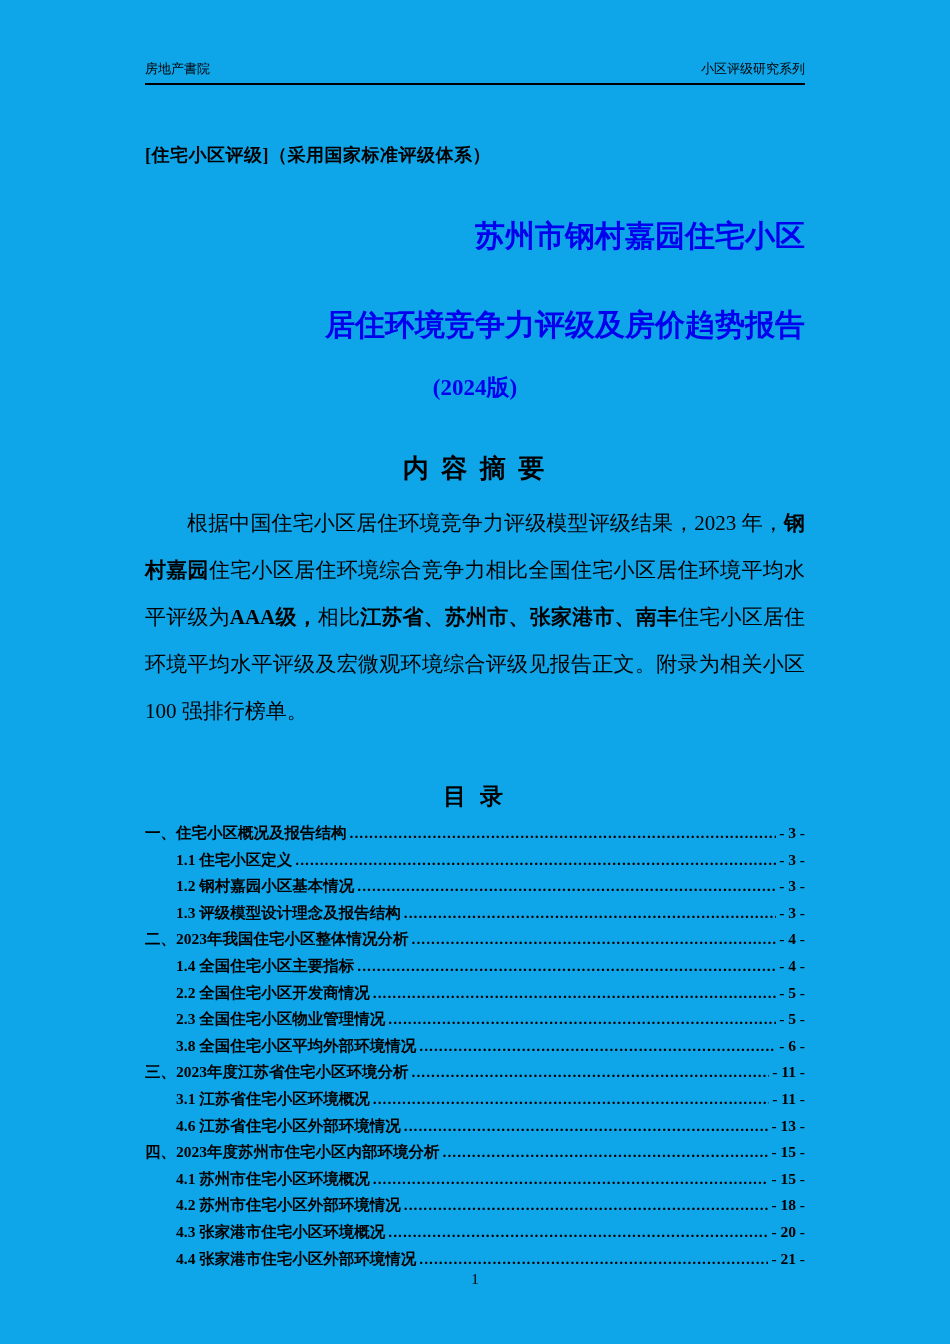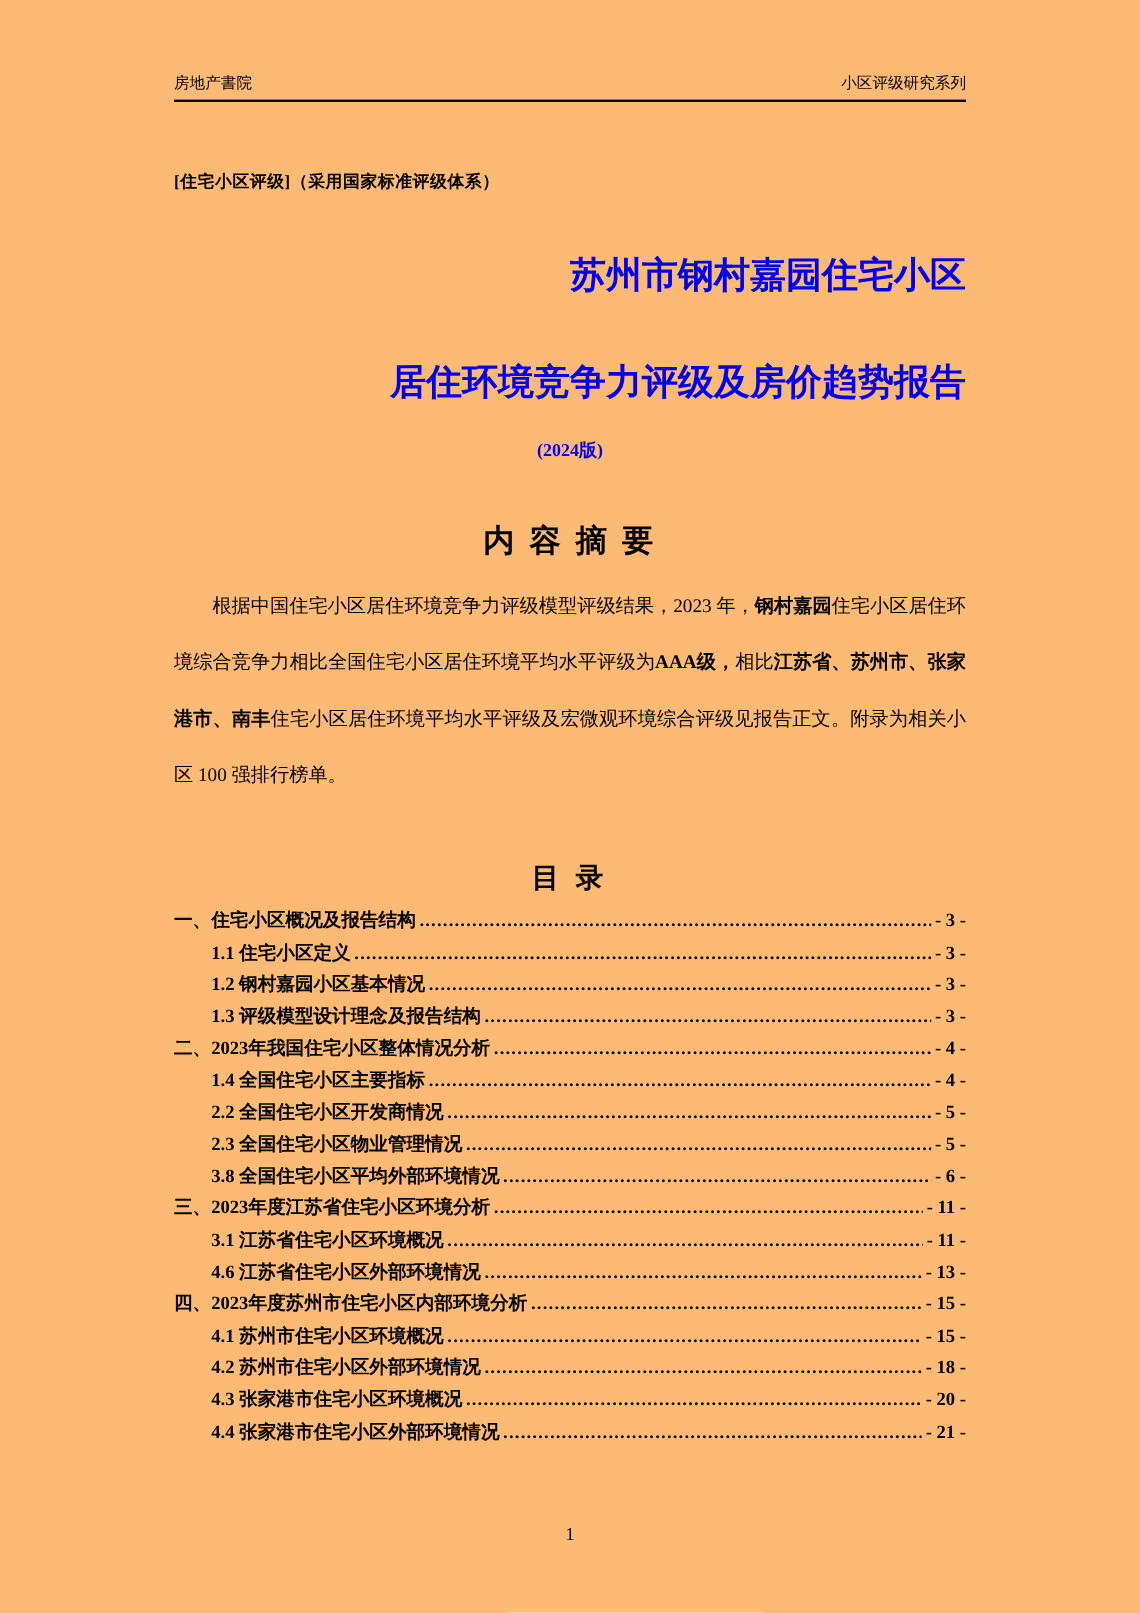--- a/index.html
+++ b/index.html
@@ -5,71 +5,71 @@
   html, body {
     margin: 0;
     padding: 0;
     background: #ffffff;
   }
   .page {
     position: relative;
     width: 950px;
     height: 1344px;
     margin: 0 auto;
-    background: #fdba74;
+    background: #0ea5e9;
     box-sizing: border-box;
     padding: 60px 145px 0 145px;
     font-family: "Liberation Serif", "DejaVu Serif", serif;
     color: #000000;
     overflow: hidden;
   }
   .doc-header {
     display: flex;
     justify-content: space-between;
     align-items: flex-end;
     font-size: 13px;
     line-height: 18px;
   }
   .header-rule {
     border: none;
     border-top: 2.5px solid #000000;
     margin: 5px 0 0 0;
   }
   .bracket-line {
     margin-top: 58px;
-    font-size: 14px;
+    font-size: 18px;
     font-weight: bold;
     letter-spacing: 0.5px;
   }
   .title-block {
     text-align: center;
     margin-top: 52px;
   }
   .title-line1, .title-line2 {
     font-size: 30px;
     font-weight: bold;
     line-height: 1.15;
     margin: 0;
     text-align: right;
   }
   .title-line2 { margin-top: 54px; }
   .title-year {
-    font-size: 15px;
+    font-size: 23px;
     font-weight: bold;
     margin-top: 30px;
   }
   .abstract-heading {
     text-align: center;
     font-size: 26px;
     font-weight: bold;
     letter-spacing: 3px;
     margin: 48px 0 14px 0;
   }
   .abstract-paragraph {
-    font-size: 16px;
+    font-size: 21px;
     line-height: 47px;
     text-align: justify;
     text-indent: 2em;
     margin: 0;
   }
   .abstract-paragraph b { font-weight: bold; }
   .toc-heading {
     text-align: center;
     font-size: 23px;
     font-weight: bold;

